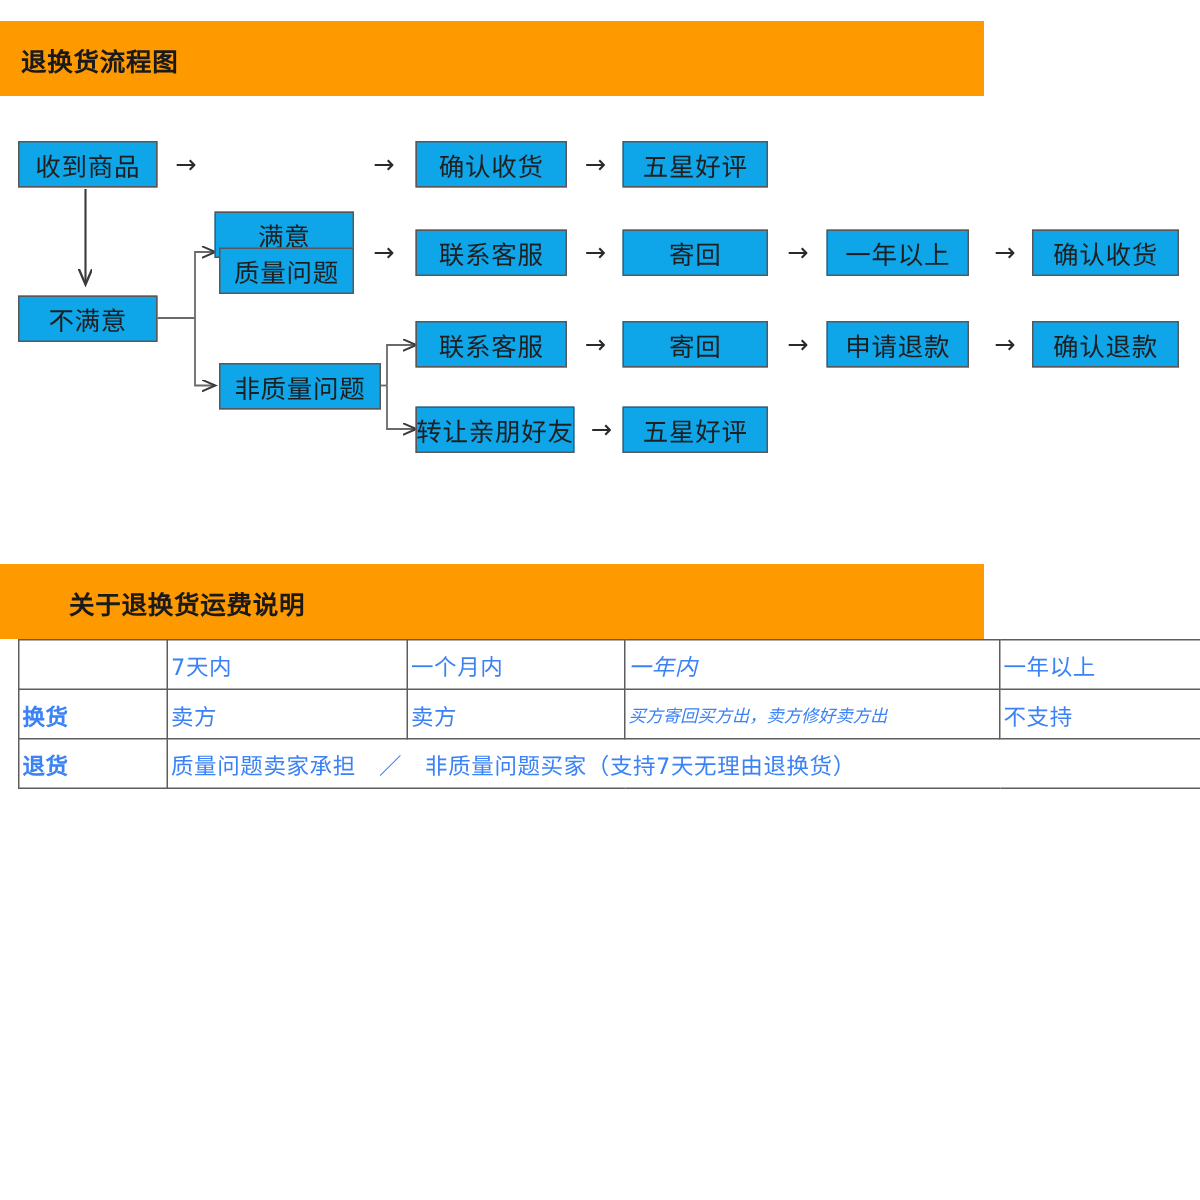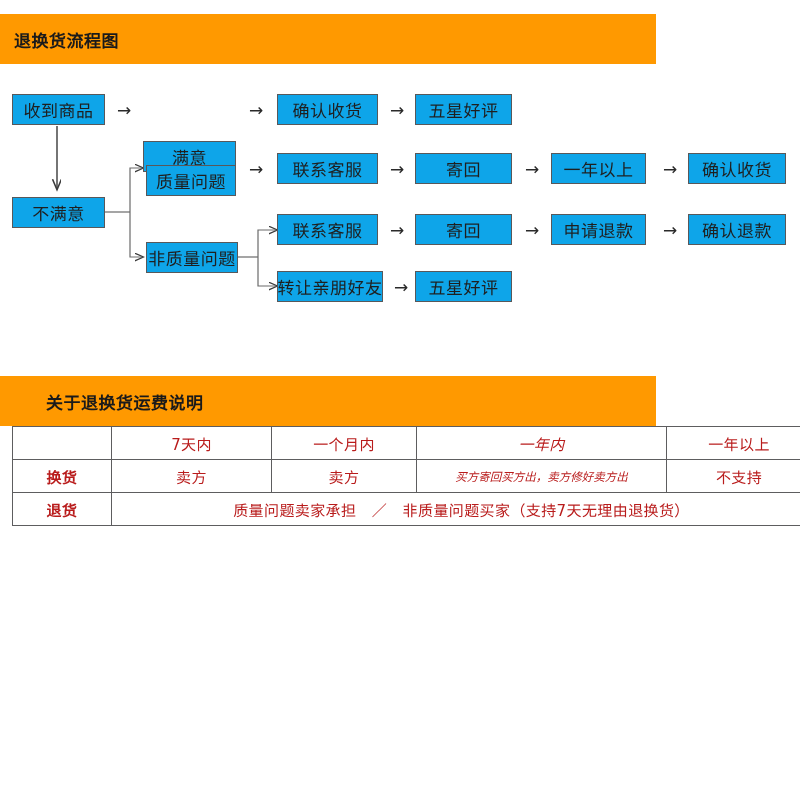--- a/index.html
+++ b/index.html
@@ -95,24 +95,24 @@
   }
   table.fee-table {
     border-collapse: collapse;
     width: 774px;
     table-layout: fixed;
     background: #fff;
   }
   table.fee-table td {
     border: 1px solid #5d5d5f;
     height: 32px;
-    text-align: center;
+    text-align: left;
     vertical-align: middle;
     font-size: 15px;
-    color: #b91c1c;
+    color: #3b82f6;
     padding: 0 2px;
     letter-spacing: 0.4px;
   }
   table.fee-table td.rowhead {
     font-weight: bold;
     font-size: 15px;
   }
   table.fee-table td.small {
     font-size: 11.5px;
     letter-spacing: 0;
@@ -165,21 +165,21 @@
   <div class="node" style="left:146px; top:165px; width:90px;">质量问题</div>
   <div class="arrow" style="left:246px; top:161px;">→</div>
   <div class="node" style="left:277px; top:153px; width:101px;">联系客服</div>
   <div class="arrow" style="left:387px; top:161px;">→</div>
   <div class="node" style="left:415px; top:153px; width:97px;">寄回</div>
   <div class="arrow" style="left:522px; top:161px;">→</div>
   <div class="node" style="left:551px; top:153px; width:95px;">一年以上</div>
   <div class="arrow" style="left:660px; top:161px;">→</div>
   <div class="node" style="left:688px; top:153px; width:98px;">确认收货</div>
 
-  <div class="node" style="left:146px; top:242px; width:92px;">非质量问题</div>
+  <div class="node" style="left:146px; top:242px; width:108px;">非质量问题</div>
 
   <div class="node" style="left:277px; top:214px; width:101px;">联系客服</div>
   <div class="arrow" style="left:387px; top:222px;">→</div>
   <div class="node" style="left:415px; top:214px; width:97px;">寄回</div>
   <div class="arrow" style="left:522px; top:222px;">→</div>
   <div class="node" style="left:551px; top:214px; width:95px;">申请退款</div>
   <div class="arrow" style="left:660px; top:222px;">→</div>
   <div class="node" style="left:277px; top:271px; width:106px;">转让亲朋好友</div>
 
   <div class="node" style="left:688px; top:214px; width:98px;">确认退款</div>

